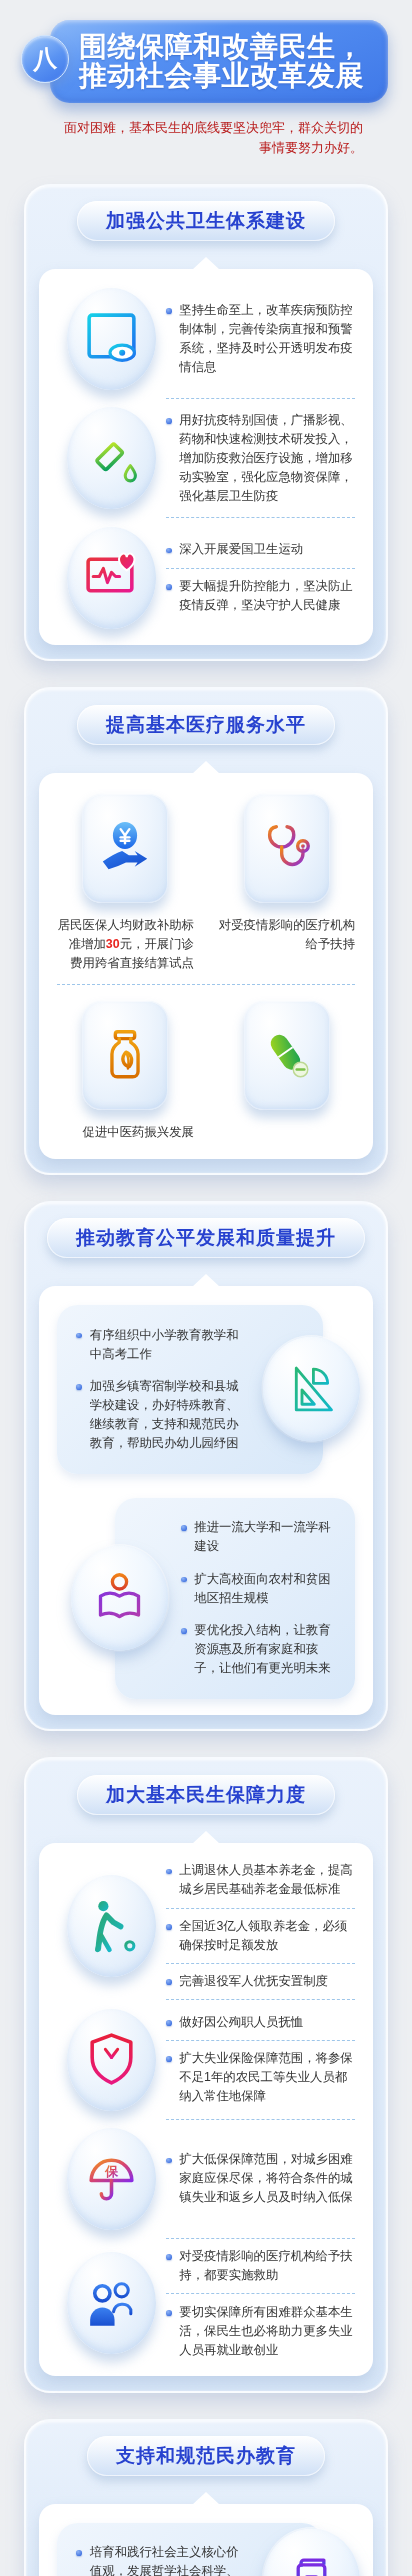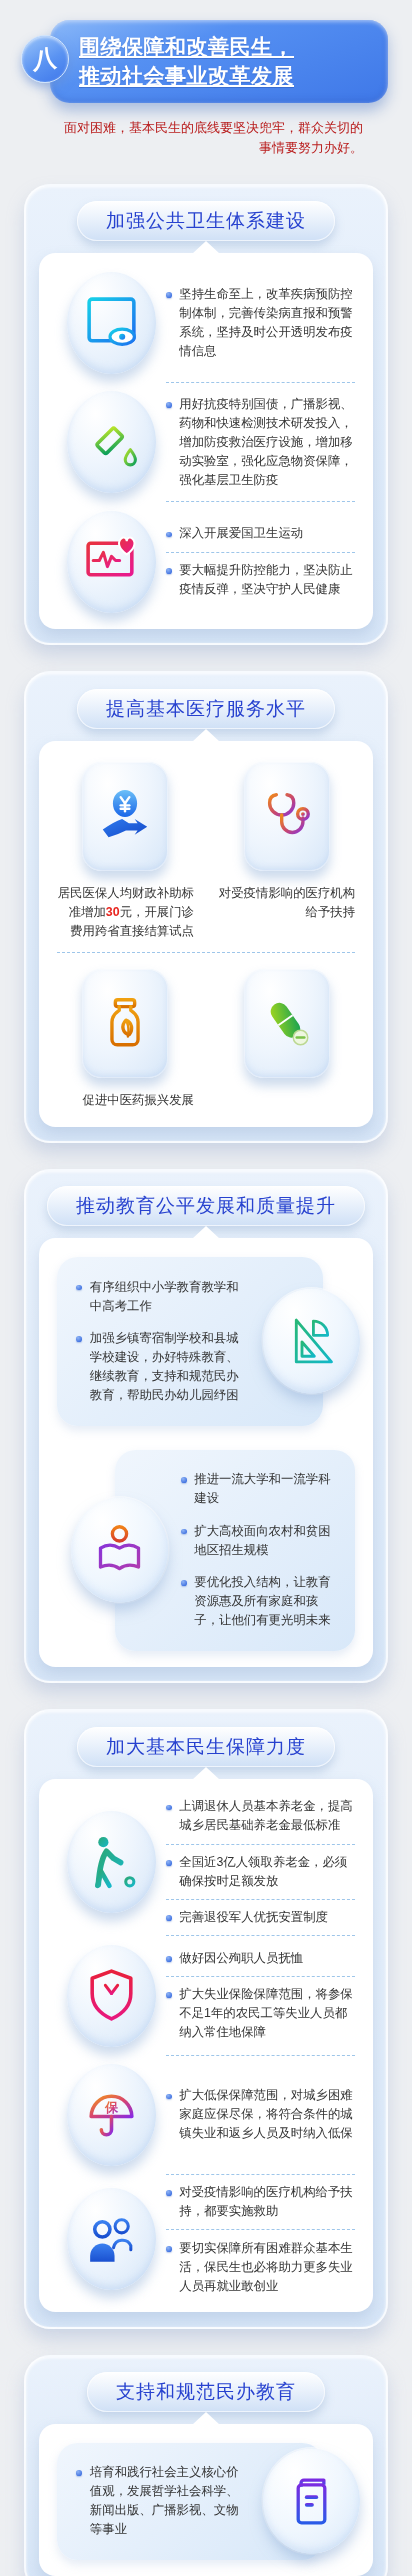--- a/index.html
+++ b/index.html
@@ -11,22 +11,22 @@
   }
   
   .header {
     position:relative;
     margin:19.6px 24px 0 50px;
     border-radius:19.6px;
     background:linear-gradient(160deg,#8ab8f8 0%,#5590f2 35%,#3f78e8 100%);
     box-shadow:0 7.2px 13.4px rgba(90,130,200,.45), inset 0 1.5px 4.1px rgba(255,255,255,.55), inset 0 -3.1px 6.2px rgba(40,80,180,.25);
     padding:12.4px 15.5px 13.4px 29px;
   }
-  .header-title { color:#fff; font-size:21px; font-weight:800; line-height:29px; letter-spacing:0.5px;
-    text-shadow:0 1px 1.5px rgba(30,70,160,.35);text-decoration:underline; }
+  .header-title { color:#fff; font-size:28px; font-weight:800; line-height:29px; letter-spacing:0.5px;
+    text-shadow:0 1px 1.5px rgba(30,70,160,.35); }
   .badge {
     position:absolute; left:-29px; top:15.5px; width:48px; height:48px; border-radius:50%;
     background:linear-gradient(150deg,#9cc6fa 0%,#5a93f2 55%,#3d76ea 100%);
     border:1.5px solid #cfe4fd;
     box-shadow:0 5.2px 9.3px rgba(100,140,210,.5), inset 0 1.5px 3.1px rgba(255,255,255,.6);
     display:flex; align-items:center; justify-content:center;
     color:#fff; font-size:24px; font-weight:700;
   }
   .badge span{ display:block; transform:rotate(-6deg) skewX(-4deg); }
   
@@ -42,24 +42,24 @@
     border:2.6px solid rgba(255,255,255,.8);
     box-shadow:0 10.3px 16.5px rgba(150,170,205,.35), inset 0 1px 3.1px rgba(255,255,255,.9);
     padding:15.5px 13.4px 14.4px 13.4px;
   }
   .pill {
     width:fit-content; margin:0 auto;
     padding:0 29px; height:40px; border-radius:20.6px;
     display:flex; align-items:center; justify-content:center;
     background:linear-gradient(180deg,#ffffff 0%,#ecf3fc 40%,#cfe0f6 100%);
     box-shadow:0 5.2px 9.3px rgba(130,160,200,.35), inset 0 0 0 1px rgba(255,255,255,.65);
-    color:#2742cf; font-size:19px; font-weight:400; letter-spacing:1px;
+    color:#2742cf; font-size:19px; font-weight:700; letter-spacing:1px;
     white-space:nowrap;
   }
-  .bubble { position:relative; margin-top:12px; }
+  .bubble { position:relative; margin-top:28px; }
   .bubble::before {
     content:""; position:absolute; top:-12.4px; left:50%; margin-left:-14px;
     border-left:14px solid transparent; border-right:14px solid transparent;
     border-bottom:13px solid #ffffff;
   }
   .white-card {
     background:#fff; border-radius:16.5px;
     box-shadow:0 6.2px 12.4px rgba(140,165,200,.28);
     padding:18.5px 17.5px 16.5px 17.5px;
   }

